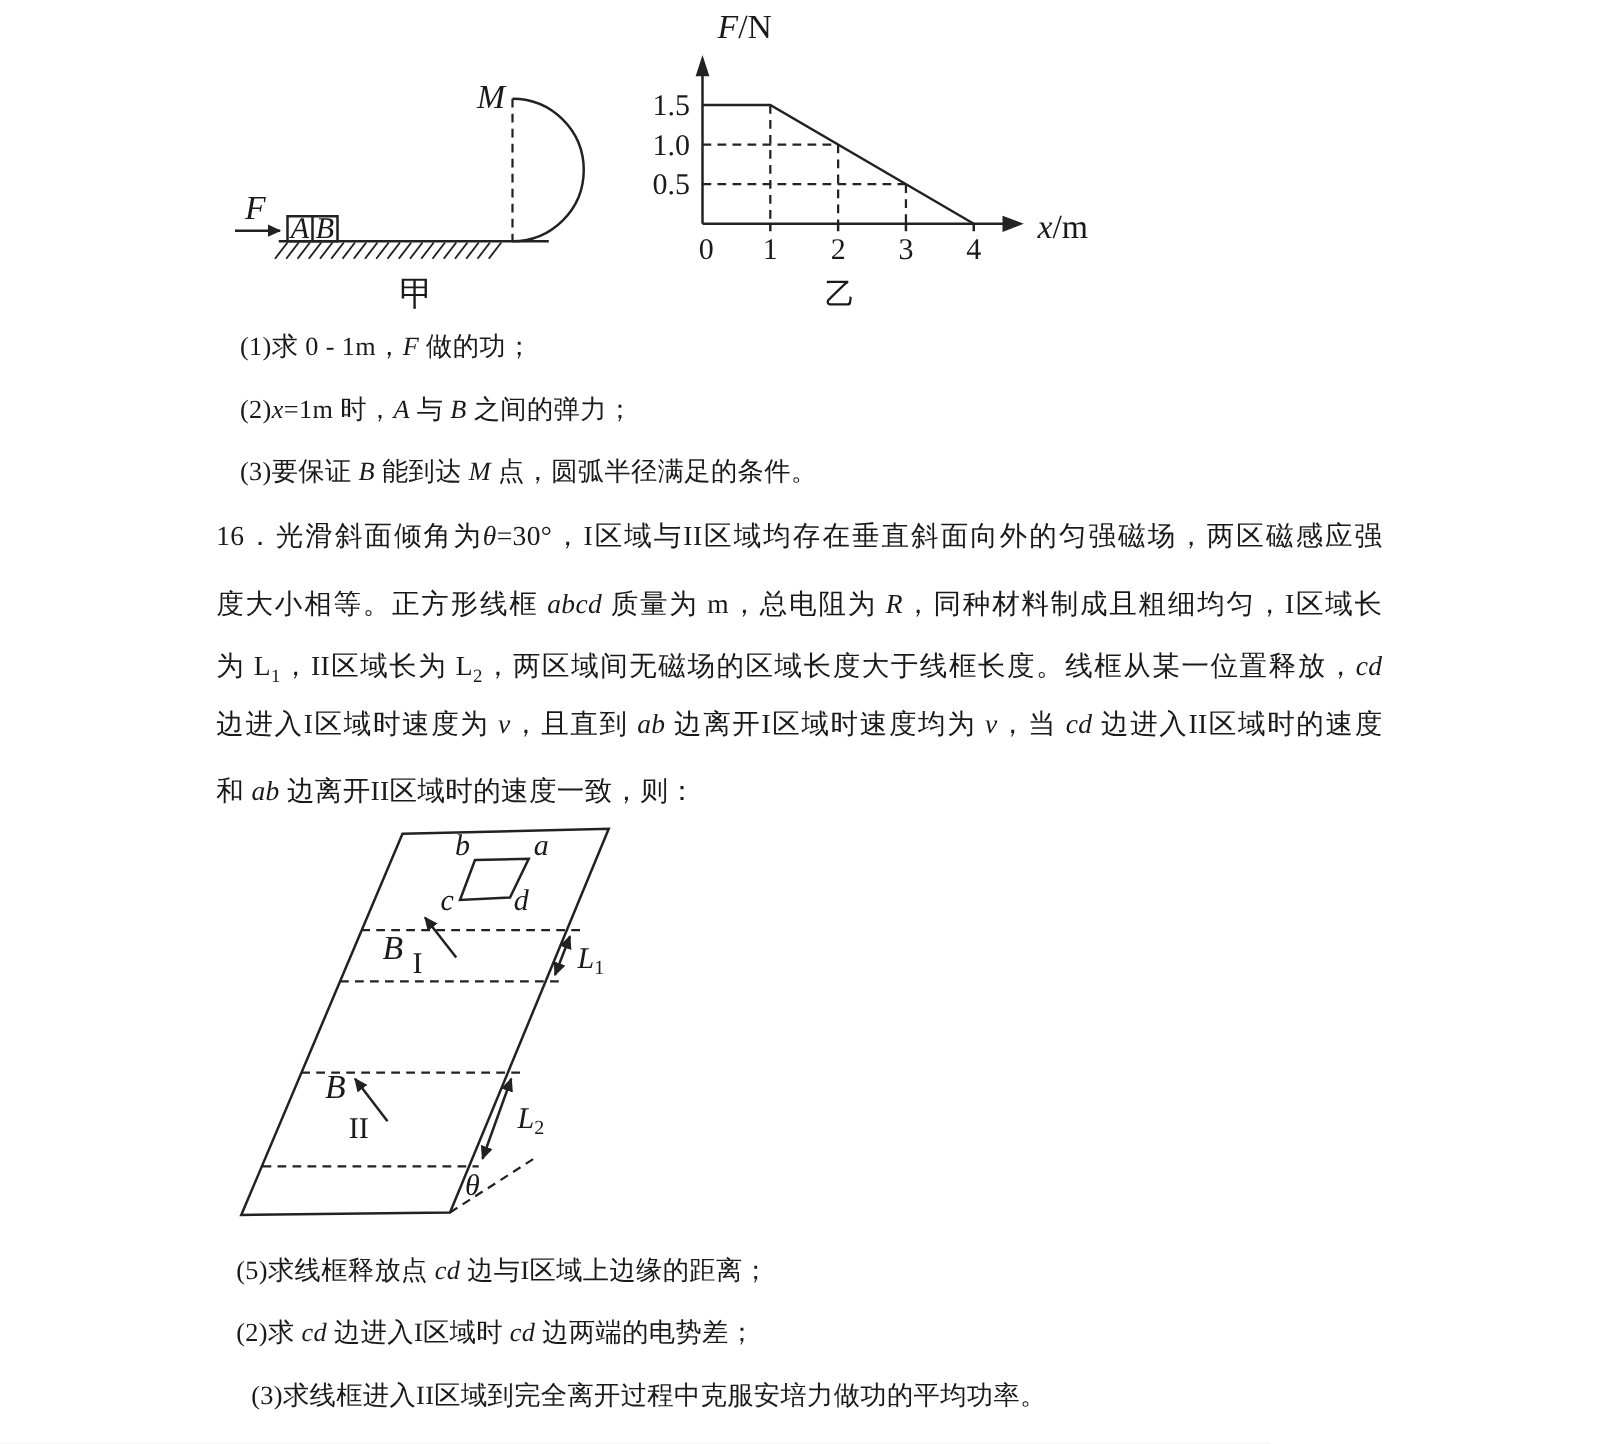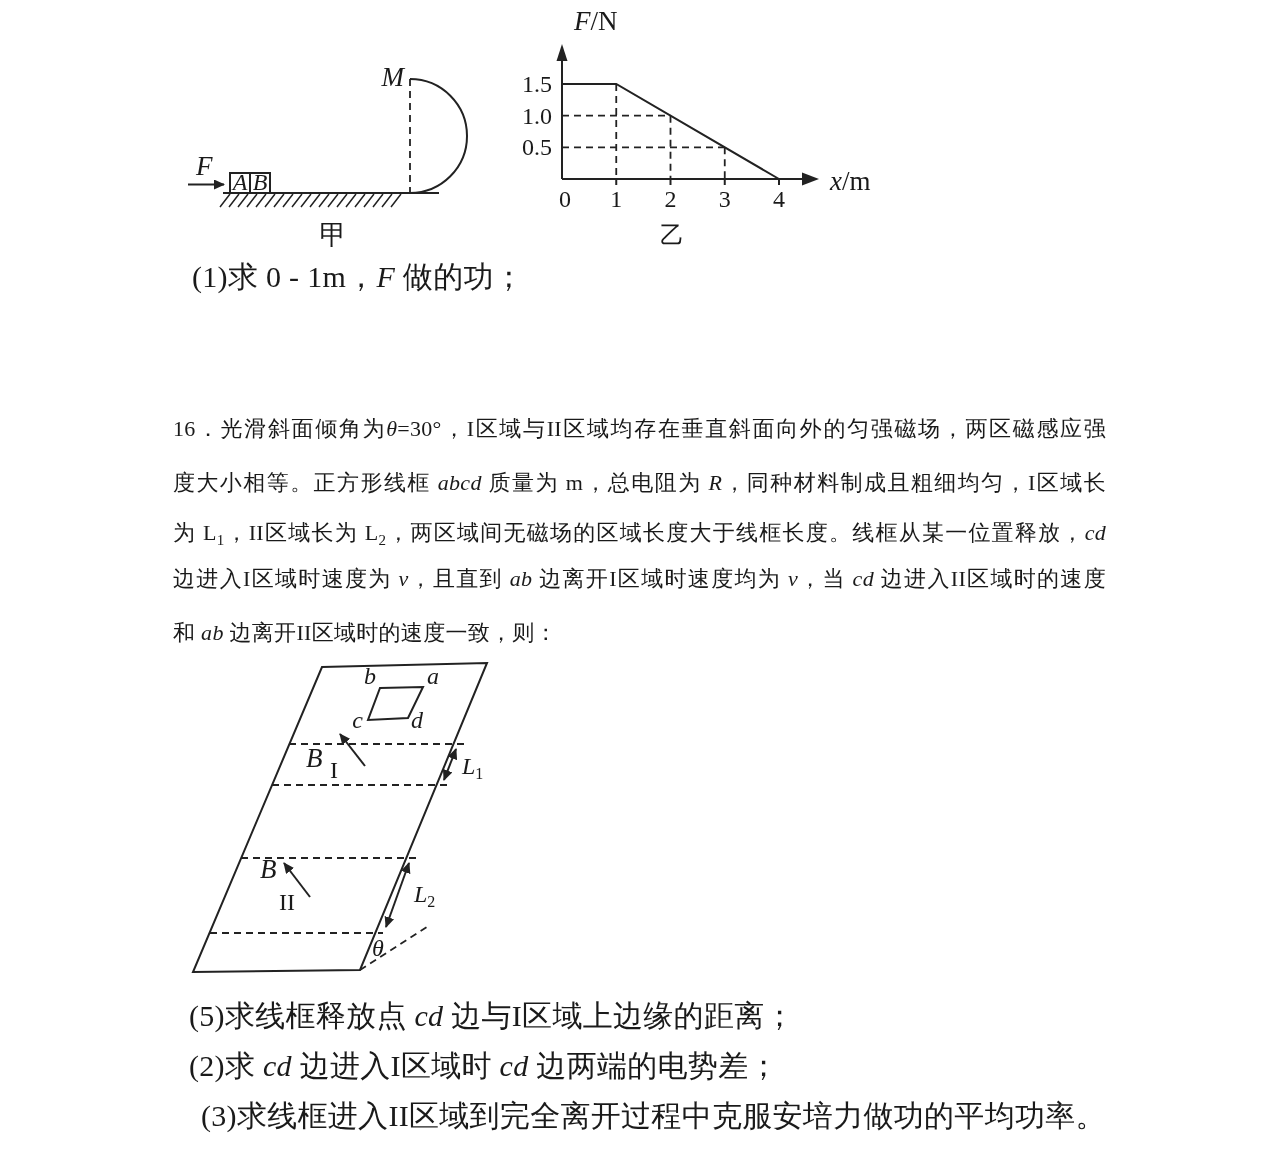--- a/index.html
+++ b/index.html
@@ -1,18 +1,18 @@
 <!DOCTYPE html>
 <html><head>
 <meta charset="utf-8">
 <style>
   html,body{margin:0;padding:0;background:#e8e8e8;}
   .page{position:relative;width:1280px;height:1155px;background:#ffffff;color:#1a1a1a;
         font-family:"Liberation Serif","DejaVu Serif",serif;overflow:hidden;}
-  .tline{position:absolute;font-size:30px;line-height:30px;white-space:nowrap;letter-spacing:.3px;}
+  .tline{position:absolute;font-size:21px;line-height:30px;white-space:nowrap;letter-spacing:.3px;}
   .pline{position:absolute;left:173px;width:933px;font-size:22px;line-height:30px;
          text-align:justify;text-align-last:justify;letter-spacing:.3px;}
   .pline.last{width:auto;text-align:right;text-align-last:left;white-space:nowrap;}
   .it{font-style:italic;}
   sub.sb{font-size:15px;}
   svg{position:absolute;}
   .ln{stroke:#222;stroke-width:2;fill:none;}
   .thin{stroke:#222;stroke-width:1.5;fill:none;}
   .dash{stroke:#222;stroke-width:1.8;fill:none;stroke-dasharray:7 5;}
   .fillb{fill:#222;stroke:none;}
@@ -67,20 +67,22 @@
       <line x1="289" y1="179" x2="289" y2="185" class="ln"></line>
       <text x="289" y="207" text-anchor="middle" class="figtext">4</text>
       <text x="62" y="92.005" text-anchor="end" class="figtext">1.5</text>
       <text x="62" y="123.67" text-anchor="end" class="figtext">1.0</text>
       <text x="62" y="155.335" text-anchor="end" class="figtext">0.5</text>
       <text x="84" y="30" class="figtext cap"><tspan class="itx">F</tspan><tspan>/N</tspan></text>
       <text x="340" y="190" class="figtext cap"><tspan class="itx">x</tspan><tspan>/m</tspan></text>
     </svg>
 
   <div class="tline" style="top:262px;left:192px"><span>(1)求 0 - 1m，</span><span class="it">F</span><span> 做的功；</span></div>
+  <div class="tline" style="top:312px;left:192px"><span>(2)</span><span class="it">x</span><span>=1m 时，</span><span class="it">A</span><span> 与 </span><span class="it">B</span><span> 之间的弹力；</span></div>
+  <div class="tline" style="top:362px;left:192px"><span>(3)要保证 </span><span class="it">B</span><span> 能到达 </span><span class="it">M</span><span> 点，圆弧半径满足的条件。</span></div>
 
   <div class="pline" style="top:414px"><span>16．光滑斜面倾角为</span><span class="it">θ</span><span>=30°，I区域与II区域均存在垂直斜面向外的匀强磁场，两区磁感应强</span></div>
   <div class="pline" style="top:468px"><span>度大小相等。正方形线框 </span><span class="it">abcd</span><span> 质量为 m，总电阻为 </span><span class="it">R</span><span>，同种材料制成且粗细均匀，I区域长</span></div>
   <div class="pline" style="top:518px"><span>为 L</span><sub class="sb">1</sub><span>，II区域长为 L</span><sub class="sb">2</sub><span>，两区域间无磁场的区域长度大于线框长度。线框从某一位置释放，</span><span class="it">cd</span></div>
   <div class="pline" style="top:564px"><span>边进入I区域时速度为 </span><span class="it">v</span><span>，且直到 </span><span class="it">ab</span><span> 边离开I区域时速度均为 </span><span class="it">v</span><span>，当 </span><span class="it">cd</span><span> 边进入II区域时的速度</span></div>
   <div class="pline last" style="top:618px"><span>和 </span><span class="it">ab</span><span> 边离开II区域时的速度一致，则：</span></div>
 
   <svg style="left:180px;top:650px" width="330" height="340" viewBox="0 0 330 340">
     <defs>
       <marker id="mh3" markerWidth="13" markerHeight="11" refX="10" refY="5" orient="auto-start-reverse" markerUnits="userSpaceOnUse">

